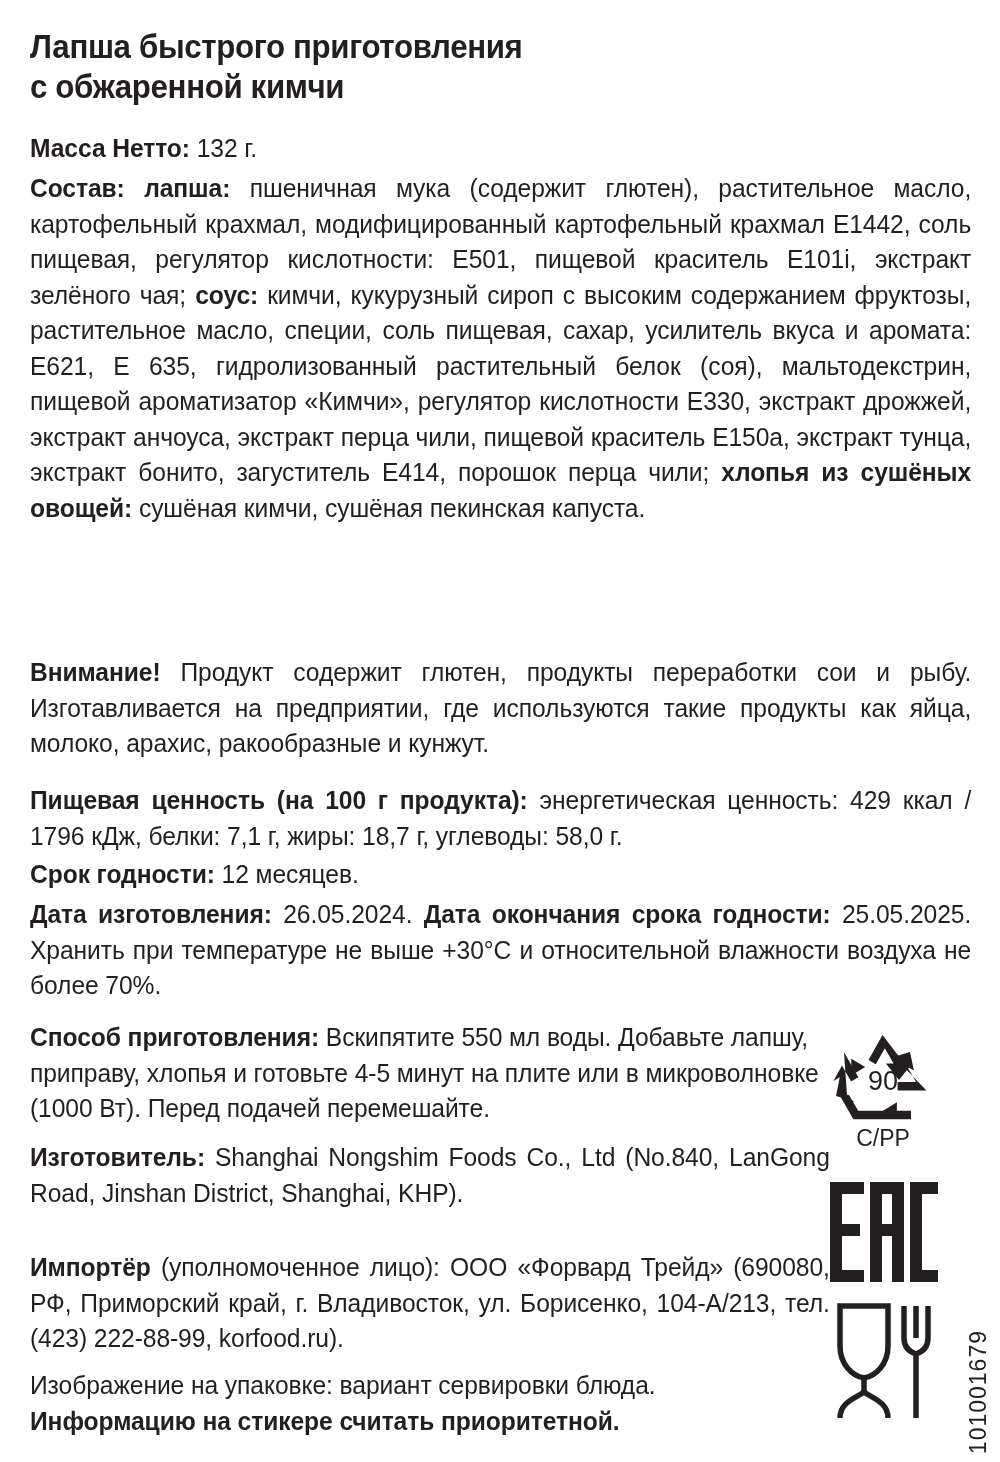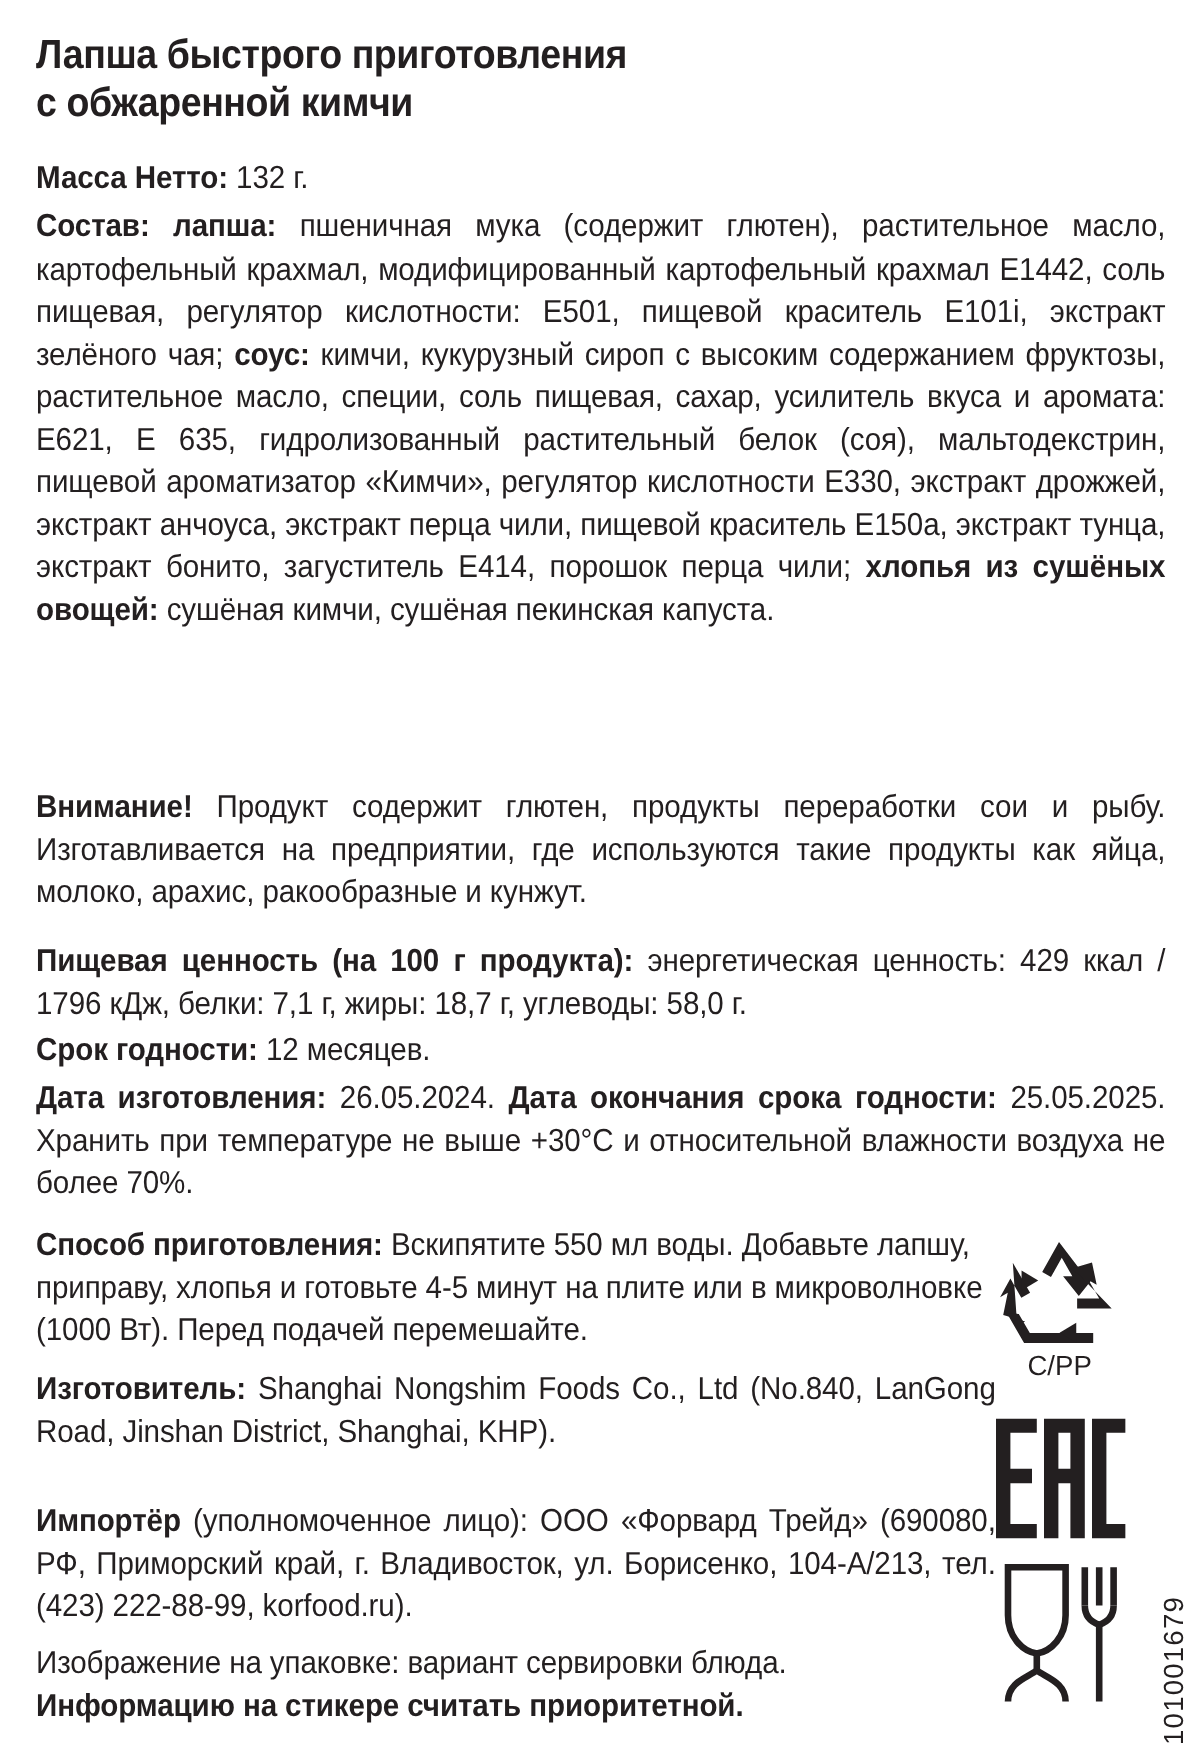--- a/index.html
+++ b/index.html
@@ -198,20 +198,23 @@
           <path d="M98.4 58.5 L69.6 58.5 L69.6 50.1 L88.0 50.1 L79.2 34.8 L85.9 38.6 L82.0 20.0 L63.6 25.4 L70.3 29.2 Z"></path>
 
           <path d="M16.0 20.2 L30.4 45.2 L23.1 49.4 L14.0 33.5 L5.4 49.0 L11.8 45.3 L8.0 63.9 L26.3 69.2 L19.7 73.0 Z"></path>
 
           <path d="M11.0 62.2 L25.4 87.2 L83.0 87.2 L83.0 78.8 L30.2 78.8 L21.0 62.9 Z"></path>
           <path d="M68.9 70.2 L55.0 78.7 L68.9 86.9 Z"></path>
           <path d="M23.3 43.5 L37.2 35.0 L23.3 26.8 Z"></path>
         </g>
       </svg>
       <div class="recycle-code">C/PP</div>
+      <div style="position:absolute;left:0;top:0;width:110px;height:92px;pointer-events:none;">
+        <span style="position:absolute;left:50%;top:36px;transform:translateX(-50%);font-size:27px;font-weight:normal;line-height:27px;">90</span>
+      </div>
     </div>
 
     <div class="icon-eac">
       <svg width="108" height="100" viewBox="0 0 108 100">
         <g fill="#231f20">
 
           <path d="M0 0 L34 0 L34 12 L12 12 L12 42 L30 42 L30 54 L12 54 L12 88 L34 88 L34 100 L0 100 Z"></path>
 
           <path d="M40 100 L40 0 L74 0 L74 100 L62 100 L62 54 L52 54 L52 100 Z M52 42 L62 42 L62 12 L52 12 Z"></path>
 

